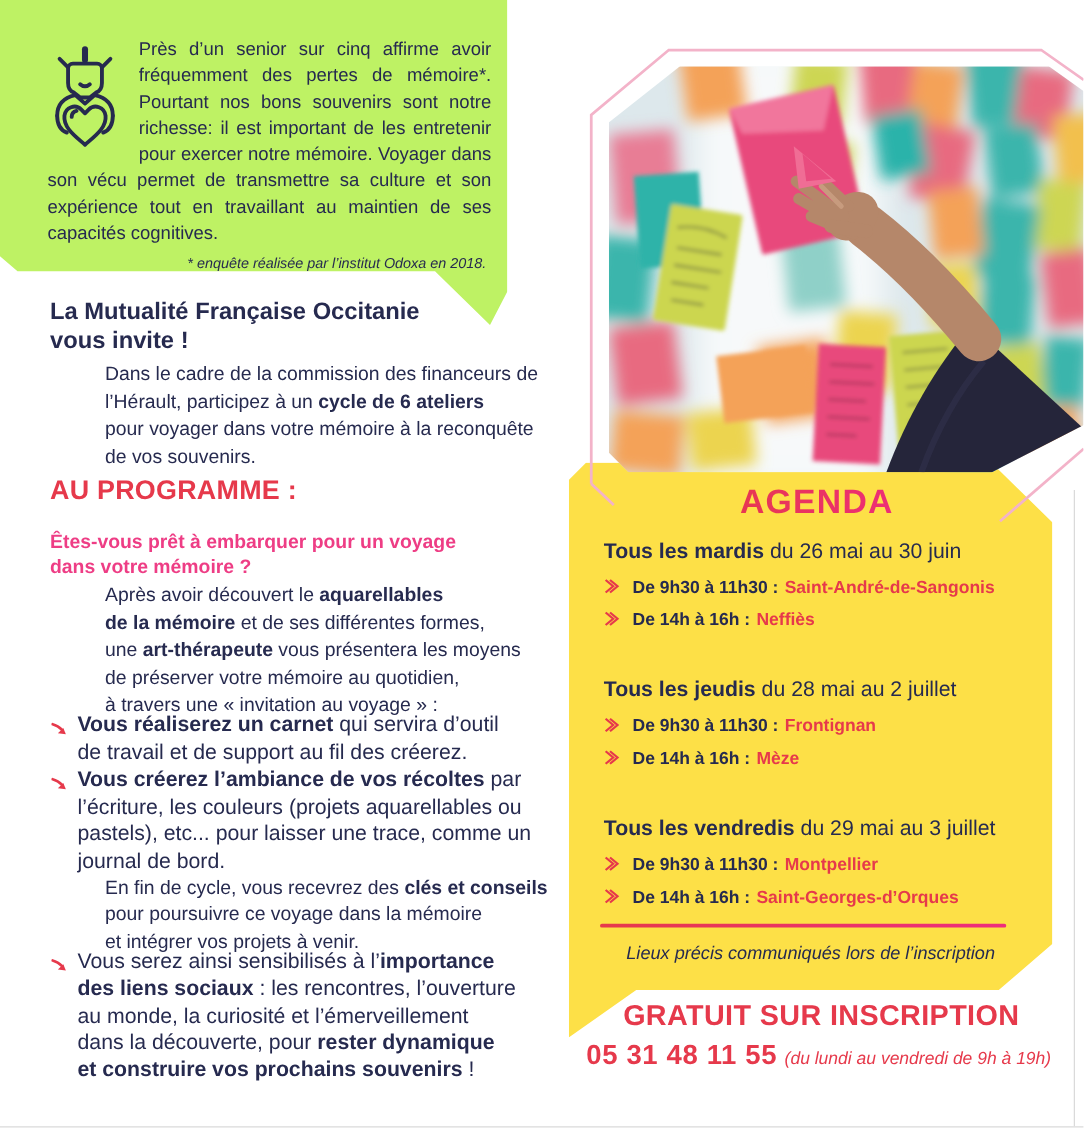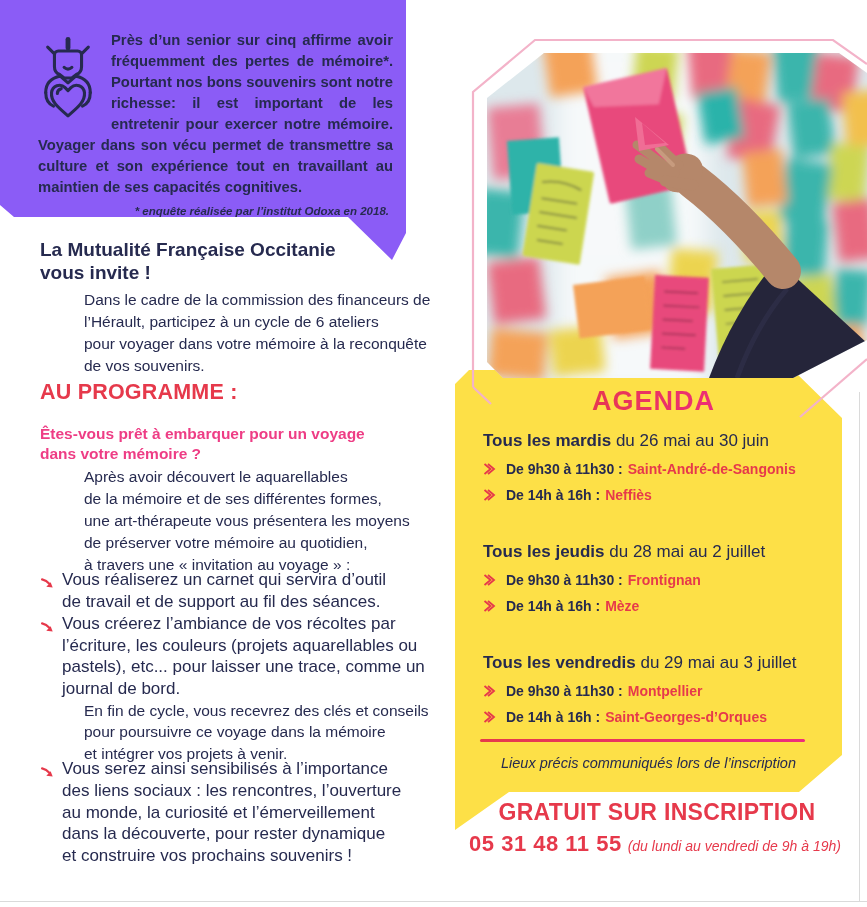--- a/index.html
+++ b/index.html
@@ -1,22 +1,22 @@
 <!DOCTYPE html>
 <html><head>
 <meta charset="utf-8">
 <style>
   html,body{margin:0;padding:0;background:#fff;}
   .page{position:relative;width:867px;height:907px;background:#fff;overflow:hidden;
         font-family:"Liberation Sans",sans-serif;color:#262a4f;}
-  .b{font-weight:400;}
+  .b{font-weight:700;}
 
   
-  .quote-box{position:absolute;left:0;top:0;width:406px;height:264px;background:#8b5cf6;
-    clip-path:polygon(0px 0px,406px 0px,406px 233px,392px 260px,348px 217px,14px 217px,0px 205px);font-weight:bold;}
+  .quote-box{position:absolute;left:0;top:0;width:406px;height:264px;background:#bef264;
+    clip-path:polygon(0px 0px,406px 0px,406px 233px,392px 260px,348px 217px,14px 217px,0px 205px);}
   .quote-inner{padding:30px 13px 0 38px;}
   .qicon{float:left;width:60px;height:94px;margin:2px 13px 6px 0;}
   .qtext{font-size:14.8px;line-height:21px;text-align:justify;}
   .qfoot{text-align:right;font-style:italic;font-size:11.5px;margin-top:7px;padding-right:4px;}
 
   .h-invite{position:absolute;left:40px;top:238px;font-size:19px;font-weight:700;line-height:23px;}
   .h-invite span{display:block;}
   .para{position:absolute;left:40px;width:420px;font-size:15.5px;line-height:22px;margin-left:44px;}
   .p1{top:289px;}
   .h-prog{position:absolute;left:40px;top:380px;font-size:21.5px;font-weight:700;color:#e6394b;letter-spacing:.2px;}
@@ -99,21 +99,21 @@
   </div>
   <div class="para p2"><span>Après avoir découvert le </span><span class="b">aquarellables</span><br><span class="b">de la mémoire</span><span> et de ses différentes formes,</span><br><span>une </span><span class="b">art-thérapeute</span><span> vous présentera les moyens</span><br><span>de préserver votre mémoire au quotidien,</span><br><span>à travers une « invitation au voyage » :</span></div>
 
   <div class="bullet bl1">
     <span class="aicon">
       <svg width="13" height="13" viewBox="0 0 12 12">
           <path d="M1,2.2 C3.5,2.8 6,4.3 8.2,6.6" stroke="#e6394b" stroke-width="2" fill="none" stroke-linecap="round"></path>
           <polygon points="10.8,9.6 4.9,8.9 8.9,4.9" fill="#e6394b"></polygon>
         </svg>
     </span>
-    <span class="btext"><span class="b">Vous réaliserez un carnet</span><span> qui servira d’outil</span><br><span>de travail et de support au fil des séances.</span></span>
+    <span class="btext"><span class="b">Vous réaliserez un carnet</span><span> qui servira d’outil</span><br><span>de travail et de support au fil des créerez.</span></span>
   </div>
   <div class="bullet bl2">
     <span class="aicon">
       <svg width="13" height="13" viewBox="0 0 12 12">
           <path d="M1,2.2 C3.5,2.8 6,4.3 8.2,6.6" stroke="#e6394b" stroke-width="2" fill="none" stroke-linecap="round"></path>
           <polygon points="10.8,9.6 4.9,8.9 8.9,4.9" fill="#e6394b"></polygon>
         </svg>
     </span>
     <span class="btext"><span class="b">Vous créerez l’ambiance de vos récoltes</span><span> par</span><br><span>l’écriture, les couleurs (projets aquarellables ou</span><br><span>pastels), etc... pour laisser une trace, comme un</span><br><span>journal de bord.</span></span>
   </div>

